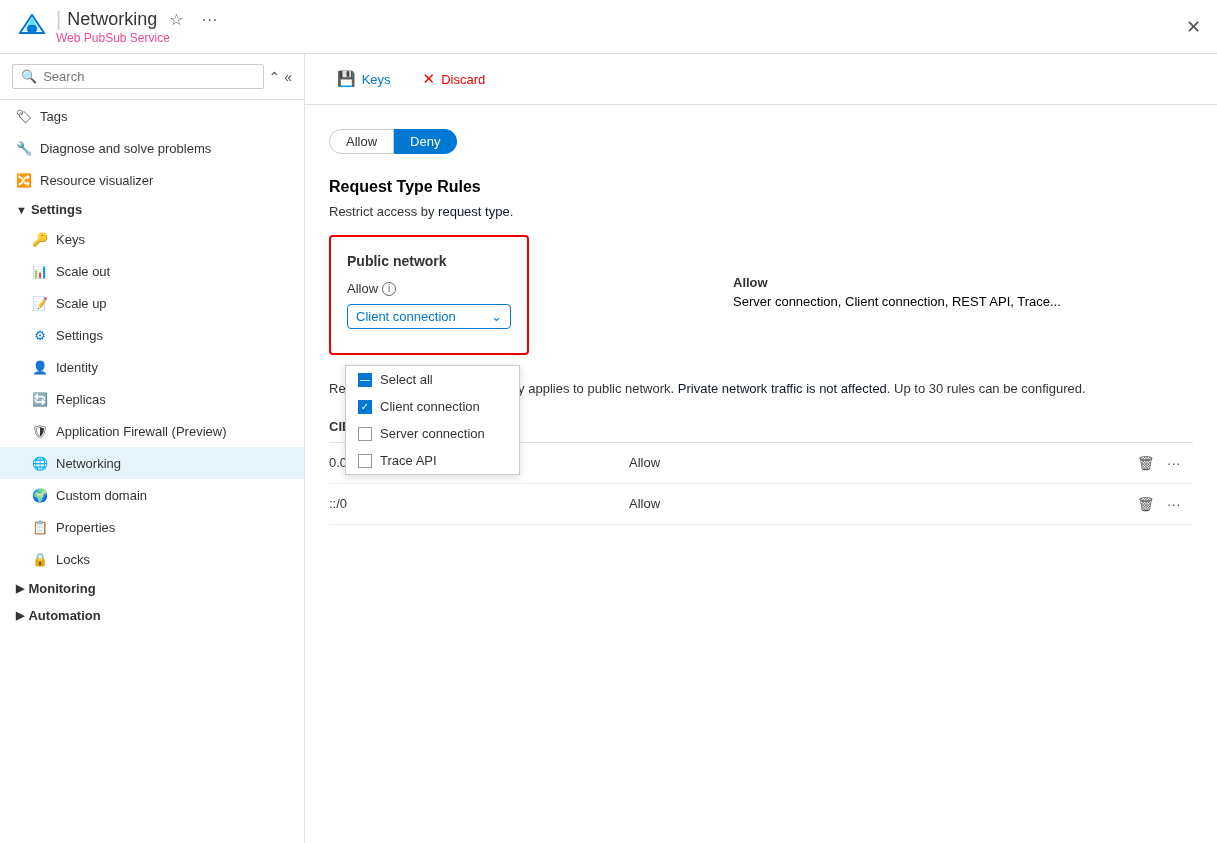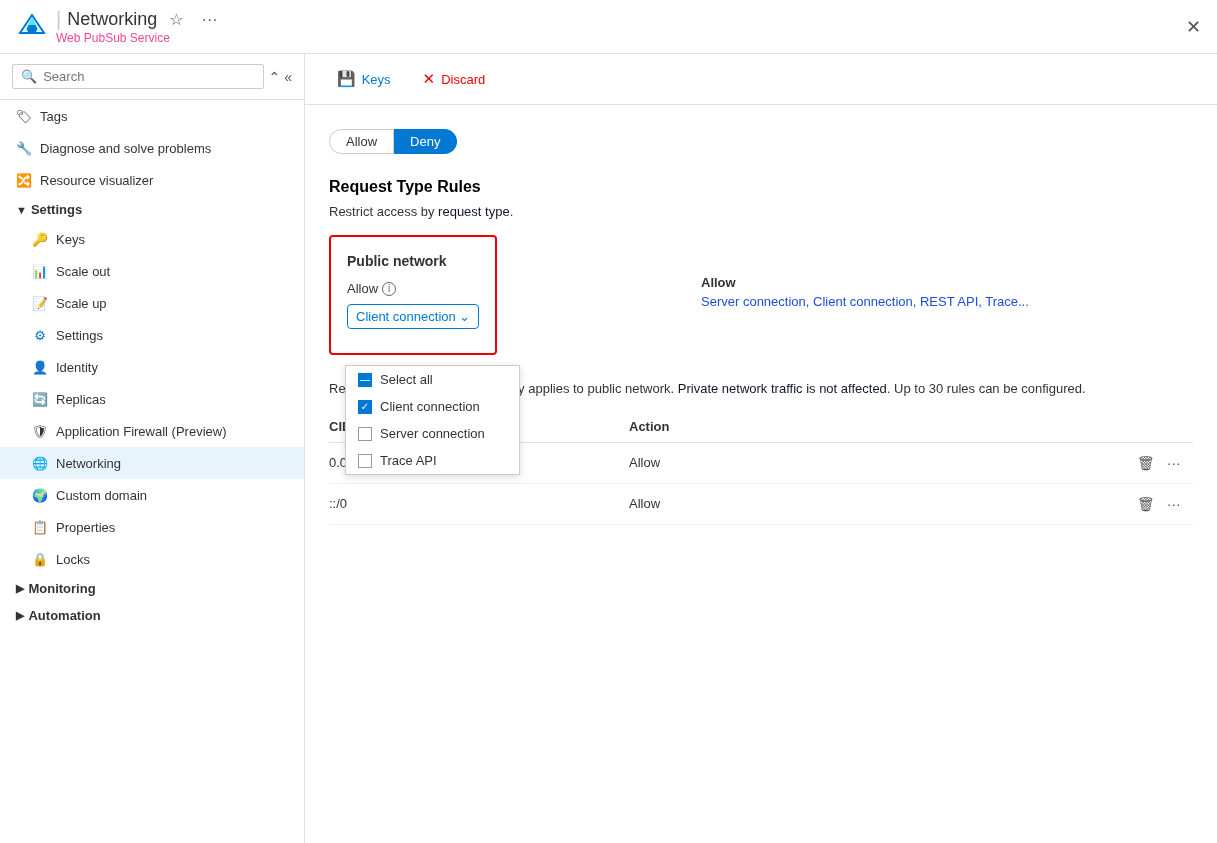--- a/index.html
+++ b/index.html
@@ -69,21 +69,21 @@
     .toggle-btn {
       padding: 4px 16px; border: 1px solid #ccc; cursor: pointer; font-size: 13px;
       background: #fff; color: #333;
     }
     .toggle-btn.active { background: #0078d4; color: #fff; border-color: #0078d4; }
     .toggle-btn:first-child { border-radius: 20px 0 0 20px; }
     .toggle-btn:last-child { border-radius: 0 20px 20px 0; border-left: none; }
 
     
     .network-box {
-      border: 2px solid #e00; border-radius: 4px; padding: 16px; width: 168px;
+      border: 2px solid #e00; border-radius: 4px; padding: 16px; width: 200px;
       position: relative; background: #fff;
     }
     .network-box-title { font-weight: 600; font-size: 14px; margin-bottom: 12px; }
     .allow-label { font-size: 13px; color: #333; display: flex; align-items: center; gap: 4px; margin-bottom: 8px; }
     .info-icon { width: 14px; height: 14px; border-radius: 50%; border: 1px solid #666; display: inline-flex; align-items: center; justify-content: center; font-size: 10px; color: #666; }
 
     .dropdown-select {
       border: 1px solid #0078d4; border-radius: 4px; padding: 4px 8px;
       display: flex; align-items: center; justify-content: space-between;
       cursor: pointer; font-size: 13px; color: #0078d4; width: 100%; margin-bottom: 8px;
@@ -292,32 +292,31 @@
             </div>
             <div class="dropdown-item">
               <span class="checkbox"></span>
               <span>Trace API</span>
             </div>
           </div>
         </div>
 
         <div style="margin-left:180px;padding-top:40px;">
           <div class="allow-header">Allow</div>
-          <div style="color:#1d4ed8;font-size:13px;margin-top:4px;">Server connection, Client connection, REST API, Trace...</div>
+          <div style="color:#000000;font-size:13px;margin-top:4px;">Server connection, Client connection, REST API, Trace...</div>
         </div>
       </div>
 
       <div class="ip-section">
         <p class="ip-desc">
           Restrict access by <span class="link-blue">client IP</span>. It only applies to public network. <span class="link-blue">Private network traffic is not affected</span>. Up to 30 rules can be configured.
         </p>
 
         <div class="table-header">
           <div class="th col-cidr">CIDR or Service Tag</div>
-          <div class="th col-action">Action</div>
           <div class="th col-ops"></div>
         </div>
 
         <div class="table-row-item">
           <div class="td col-cidr">0.0.0.0/0</div>
           <div class="td col-action">Allow</div>
           <div class="td col-ops" style="display:flex;gap:4px;">
             <button class="ops-btn">🗑</button>
             <button class="ops-btn">···</button>
           </div>

